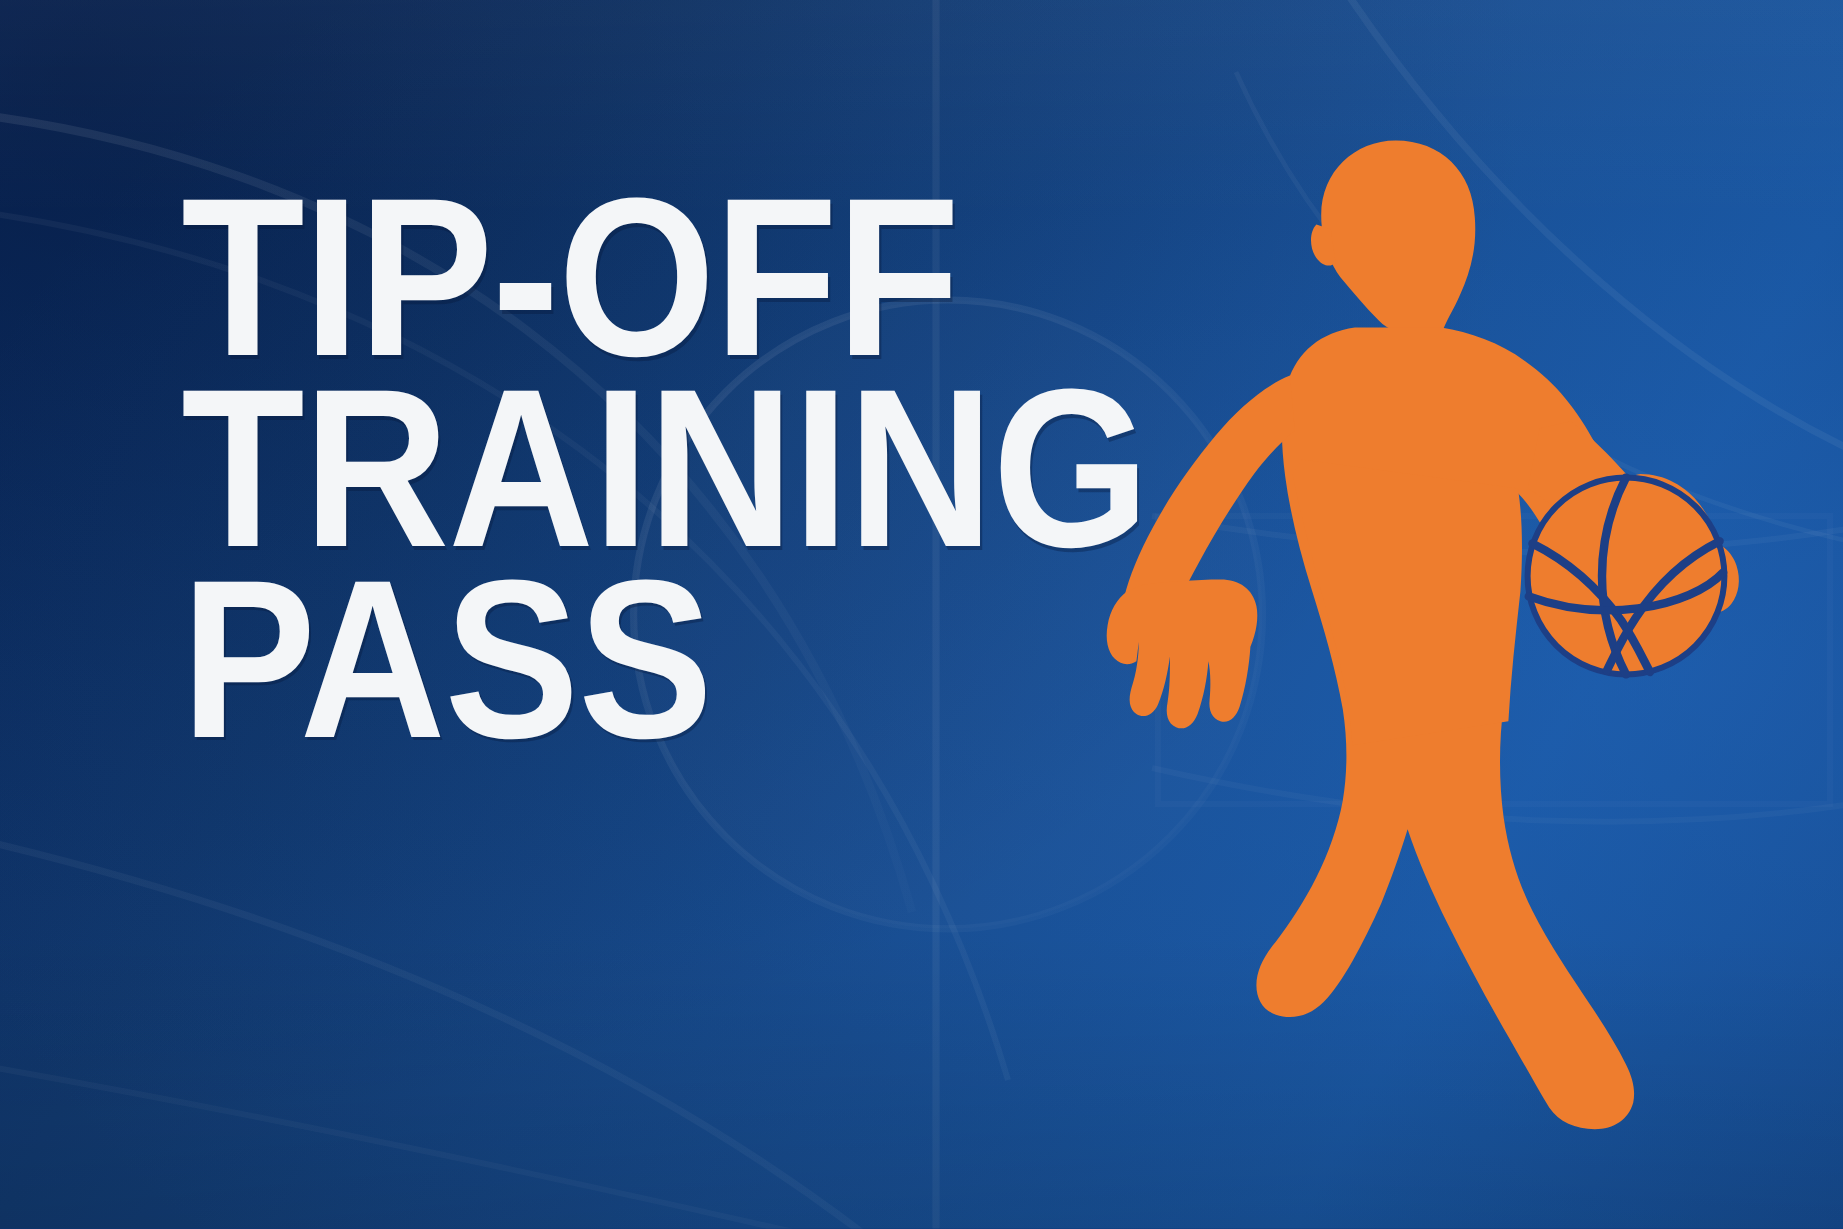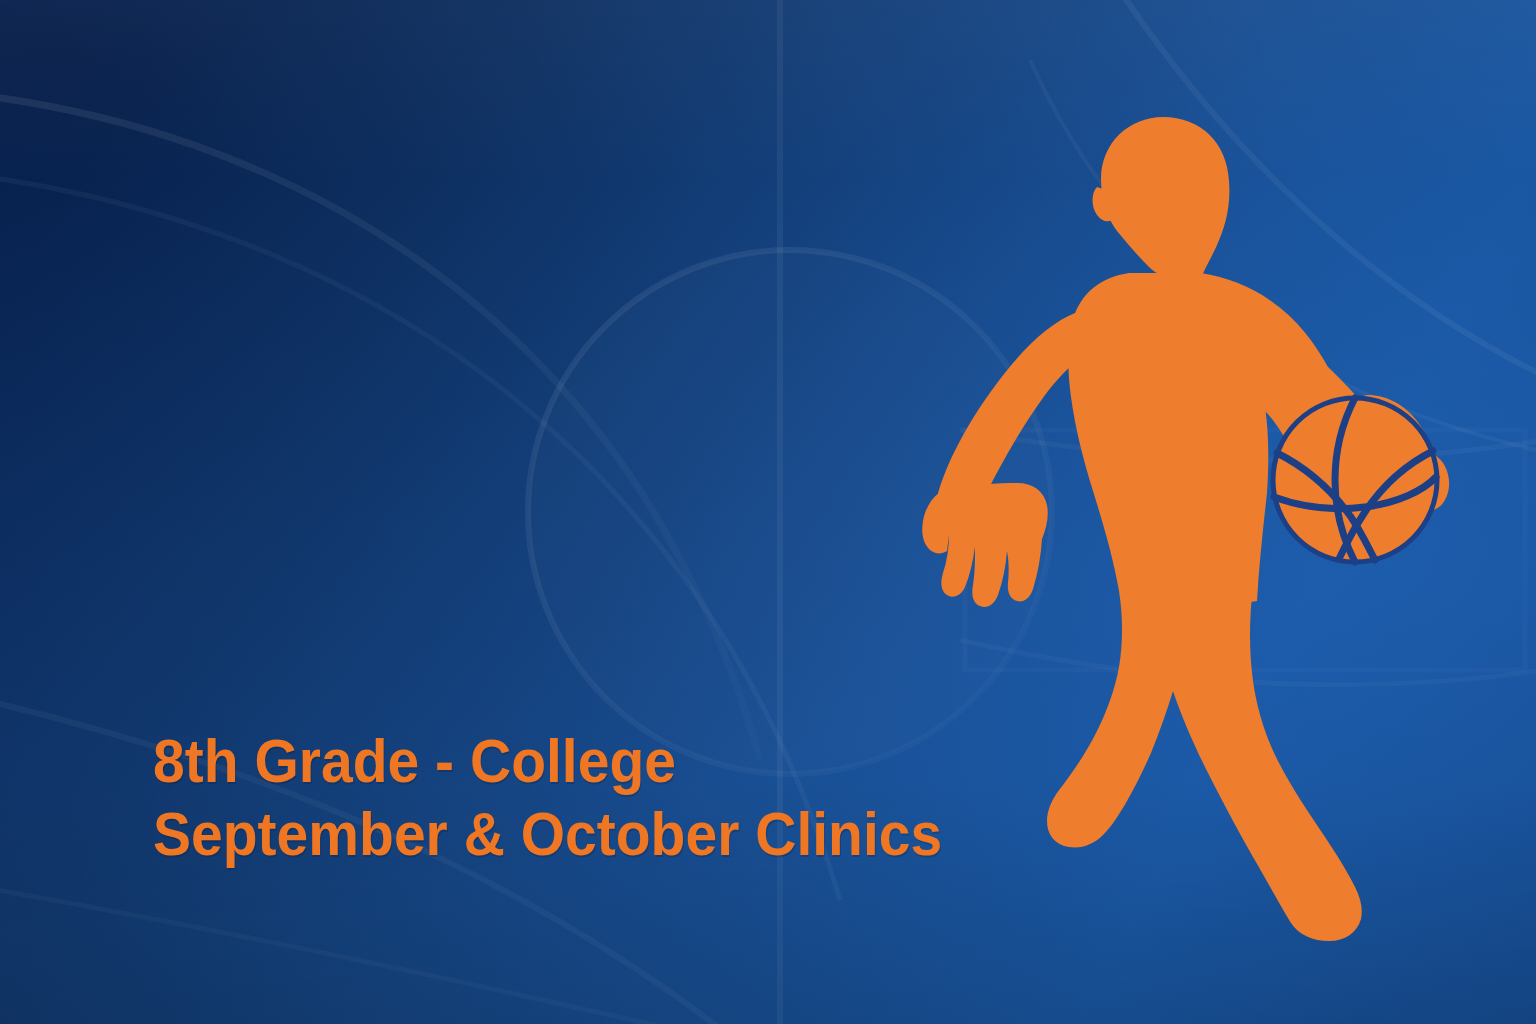--- a/index.html
+++ b/index.html
@@ -119,25 +119,26 @@
     <path d="M 1100 -40 C 1240 180 1420 330 1600 400" fill="none" stroke="#ffffff" stroke-opacity="0.055" stroke-width="6"></path>
     <path d="M 960 430 C 1180 470 1400 470 1600 430" fill="none" stroke="#ffffff" stroke-opacity="0.04" stroke-width="5"></path>
     <path d="M 960 640 C 1180 690 1400 700 1600 660" fill="none" stroke="#ffffff" stroke-opacity="0.03" stroke-width="5"></path>
     <path d="M 1030 60 C 1120 260 1280 390 1536 450" fill="none" stroke="#ffffff" stroke-opacity="0.045" stroke-width="4"></path>
 
     <rect x="965" y="430" width="560" height="240" fill="none" stroke="#ffffff" stroke-opacity="0.022" stroke-width="5"></rect>
   </svg>
 
   <div class="vgrain"></div>
 
-
-  <div class="subhead">
-    <span class="sub-line">8th Grade - College</span>
-    <span class="sub-line">September &amp; October Clinics</span>
+  <div class="headline">
+    <span class="hl-line">TIP-OFF</span>
+    <span class="hl-line">TRAINING</span>
+    <span class="hl-line">PASS</span>
   </div>
+
 
   <div class="player">
     <svg viewBox="0 0 620 860" aria-hidden="true">
       <g fill="#ee7d2e">
 
         <path d="M196 84
                  C 196 48, 224 22, 258 22
                  C 296 22, 322 48, 324 86
                  C 326 112, 320 132, 312 150
                  C 306 164, 300 172, 296 184

